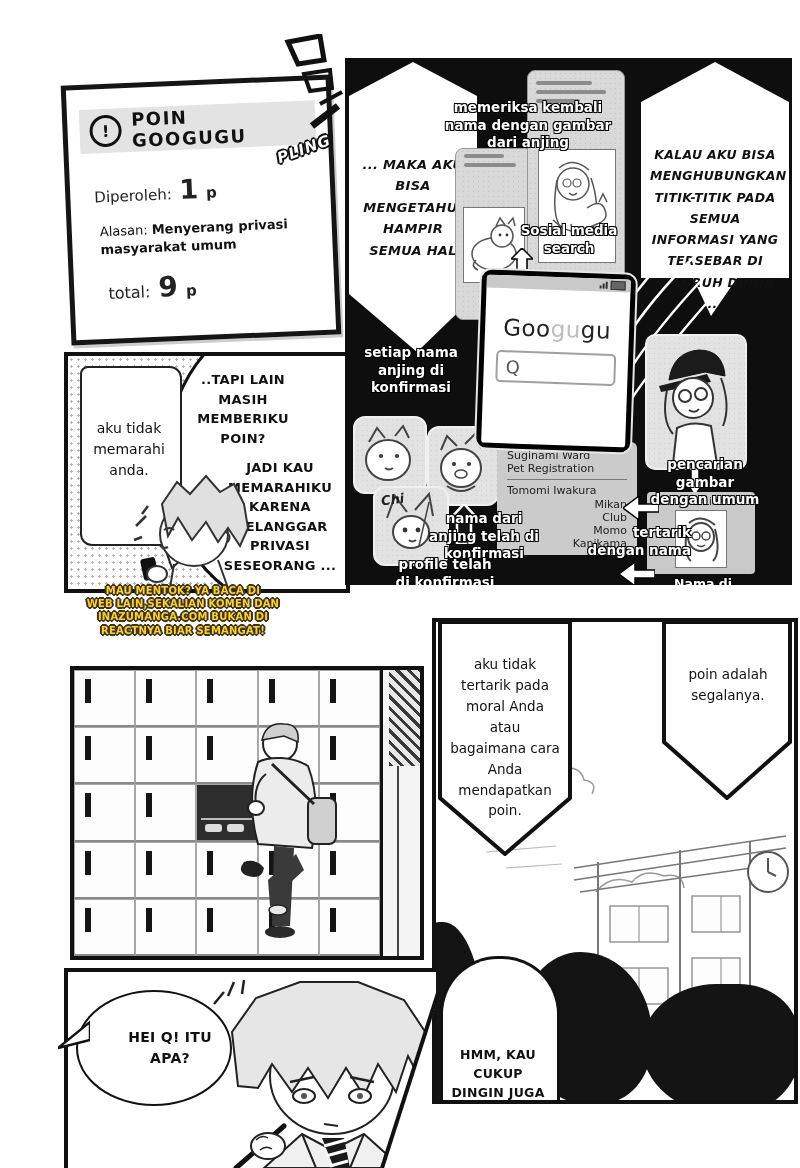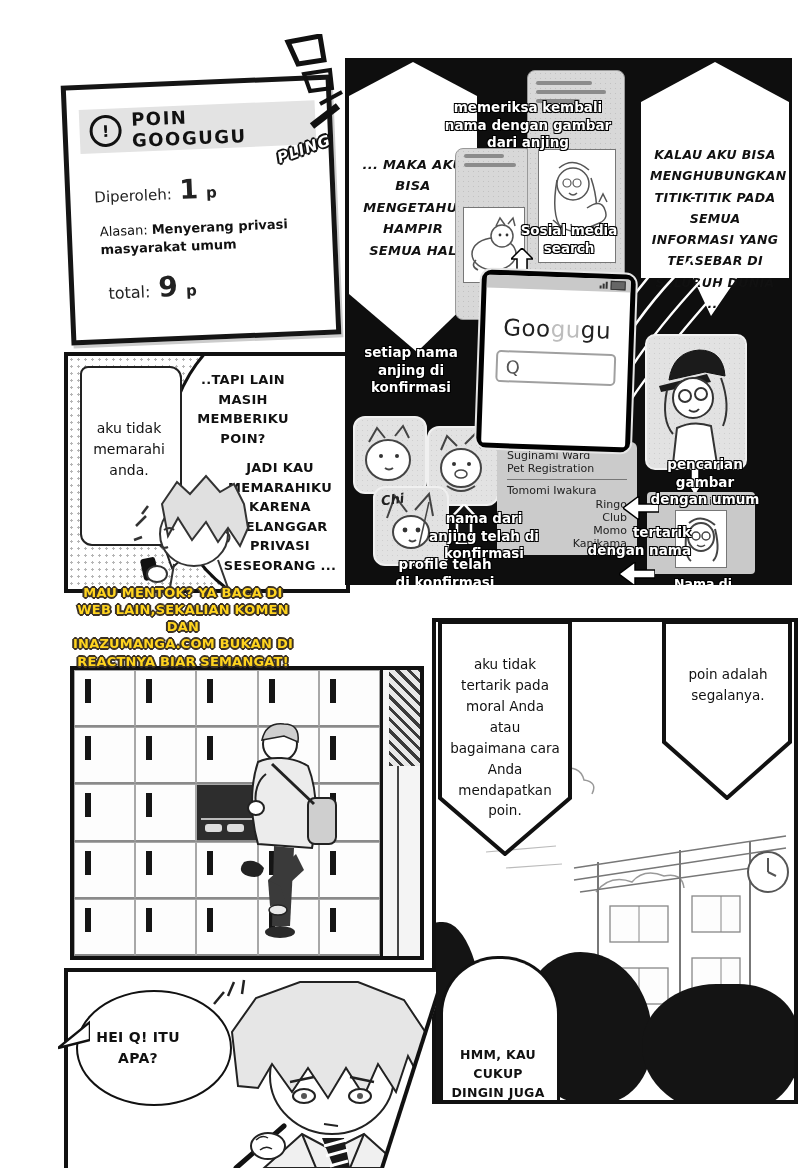--- a/index.html
+++ b/index.html
@@ -66,21 +66,21 @@
   .logo{margin-top:26px;text-align:center;font-size:23px;color:#222;letter-spacing:.5px;}
   .logo .mut{color:#bdbdbd;}
   .sbox{margin:10px 12px 0;height:28px;border:2px solid #a0a0a0;border-radius:5px;display:flex;
         align-items:center;padding-left:8px;font-size:18px;color:#555;}
   .hexTxtL{left:12px;top:96px;width:112px;font-size:13px;line-height:1.65;}
   .hexTxtR{left:305px;top:86px;width:130px;font-size:12.5px;line-height:1.7;}
   .chi{left:6px;top:4px;font-style:italic;font-weight:bold;font-size:13px;color:#222;transform:rotate(-8deg);}
 
   
   .credit{left:70px;top:584px;width:226px;z-index:10;text-align:center;font-weight:900;
-          font-size:13px;line-height:1.32;letter-spacing:.2px;}
+          font-size:10px;line-height:1.32;letter-spacing:.2px;}
   .credit div{color:#ffd41f;
     text-shadow:-2px 0 #3d3325,2px 0 #3d3325,0 -2px #3d3325,0 2px #3d3325,
                 -1px -1px #3d3325,1px 1px #3d3325,-1px 1px #3d3325,1px -1px #3d3325;}
 
   
   .lockerp{left:70px;top:666px;width:346px;height:286px;border:4px solid #111;background:#fff;overflow:hidden;}
   .lockers{position:absolute;left:0;top:0;width:306px;height:286px;display:grid;
            grid-template-columns:repeat(5,1fr);grid-template-rows:repeat(5,1fr);}
   .cell{border:1px solid #a8a8a8;border-bottom:2px solid #8a8a8a;position:relative;background:#fdfdfd;}
   .cell::before{content:"";position:absolute;left:10px;top:8px;width:6px;height:24px;background:#151515;}
@@ -101,21 +101,21 @@
   .cold-bubble{left:4px;top:334px;width:114px;height:144px;background:#fff;border:3px solid #111;
                border-bottom:none;border-radius:58px 58px 0 0;z-index:3;}
   .cold-txt{left:12px;top:390px;width:100px;font-size:12.5px;line-height:1.5;z-index:4;margin-top:34px;}
 
   
   .closep{left:64px;top:968px;width:384px;height:200px;}
   .close-bg{position:absolute;inset:0;background:#fff;clip-path:polygon(0 0,100% 0,83% 100%,0 100%);}
   .close-btop{position:absolute;left:0;top:0;width:384px;height:4px;background:#111;}
   .close-bleft{position:absolute;left:0;top:0;width:4px;height:200px;background:#111;}
   .hey-bubble{left:12px;top:22px;width:152px;height:112px;background:#fff;border:2.5px solid #111;
-              border-radius:50%;z-index:2;display:flex;align-items:center;justify-content:flex-start;}
+              border-radius:50%;z-index:2;display:flex;align-items:center;justify-content:flex-end;}
   .hey-txt{font-size:14px;line-height:1.5;width:120px;}
 </style>
 </head>
 <body>
 
 <div class="page">
 
   <div class="abs notif">
     <div class="notif-header">
       <div class="notif-icon">!</div>
@@ -284,21 +284,21 @@
       <polygon points="15,0 30,16 22,16 22,40 8,40 8,16 0,16" fill="#141414" stroke="#fff" stroke-width="2.5"></polygon>
     </svg>
     <div class="abs o-lbl" style="left:78px;top:452px;width:122px;z-index:5;">nama dari anjing telah di konfirmasi</div>
 
     <div class="abs registry" style="left:152px;top:384px;width:120px;z-index:2;">
       <div>Suginami Ward</div>
       <div>Pet Registration</div>
       <div class="divider"></div>
       <div>Tomomi Iwakura</div>
       <div class="pets">
-        <div>Ringo</div>
+        <div>Mikan</div>
         <div>Club</div>
         <div>Momo</div>
         <div>Kanikama</div>
       </div>
     </div>
     <svg class="abs" style="left:278px;top:438px;z-index:4;" width="36" height="24" viewBox="0 0 36 24">
       <polygon points="0,12 16,0 16,8 36,8 36,16 16,16 16,24" fill="#fff" stroke="#000" stroke-width="1.5"></polygon>
     </svg>
     <div class="abs o-lbl" style="left:228px;top:466px;width:118px;text-align:right;z-index:5;">tertarik dengan nama</div>
 

